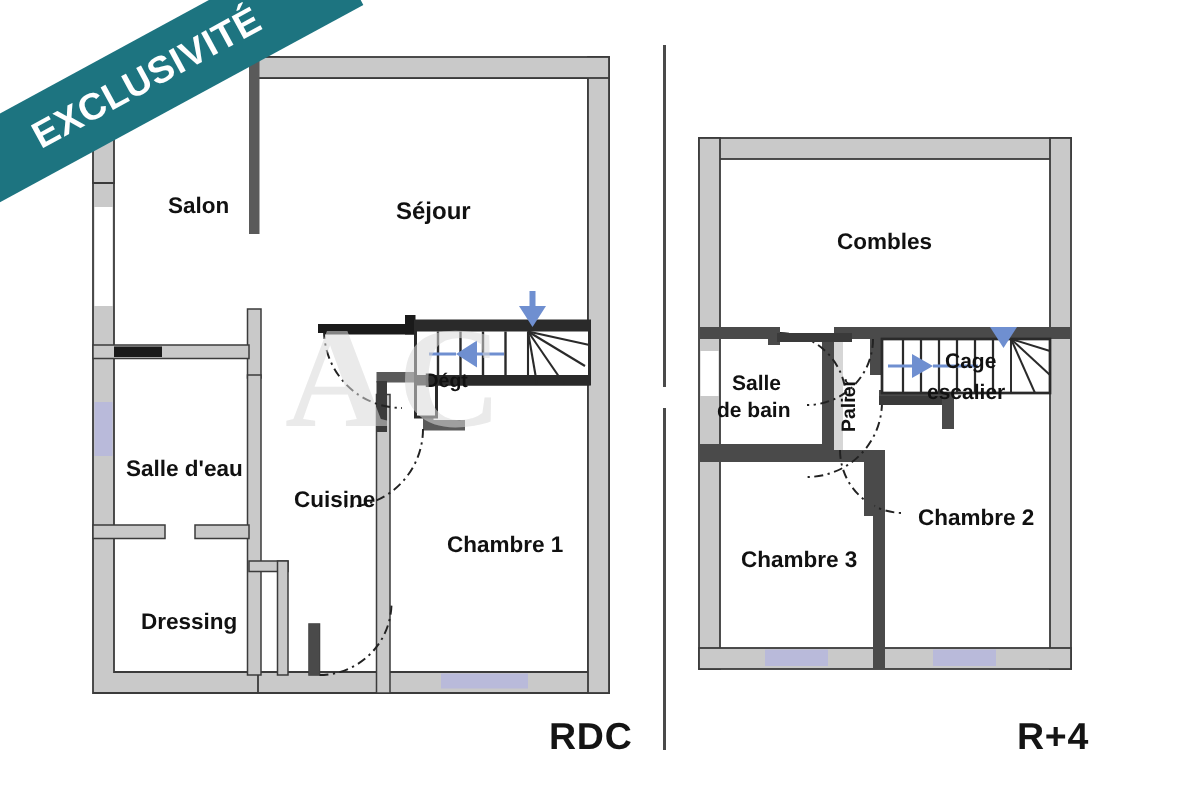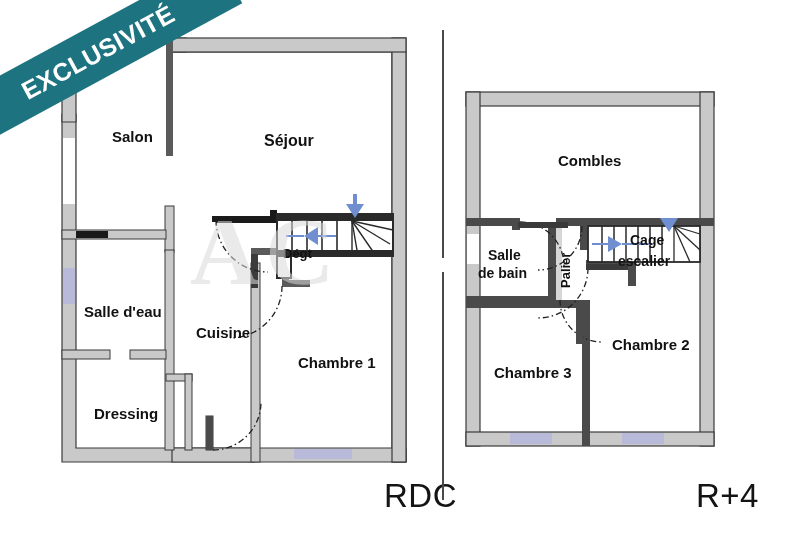--- a/index.html
+++ b/index.html
@@ -45,24 +45,23 @@
   }
   .divider2{
     position:absolute;
     left:442px;top:272px;width:2px;height:228px;
     background:#4a4a4a;z-index:5;
   }
 
   
   .caption{
     position:absolute;
-    font-size:33px;font-weight:400;color:#141414;
+    font-size:25px;font-weight:700;color:#141414;
     font-family:"Liberation Sans","DejaVu Sans",sans-serif;
     letter-spacing:.5px;
-    margin-left:18px;
   }
   #cap-rdc{left:366px;top:477px;}
   #cap-r1{left:678px;top:477px;}
 
   
   .watermark{
     position:absolute;left:190px;top:196px;
     width:260px;height:120px;
     color:#d9d9d9;font-size:96px;font-weight:700;
     letter-spacing:6px;

